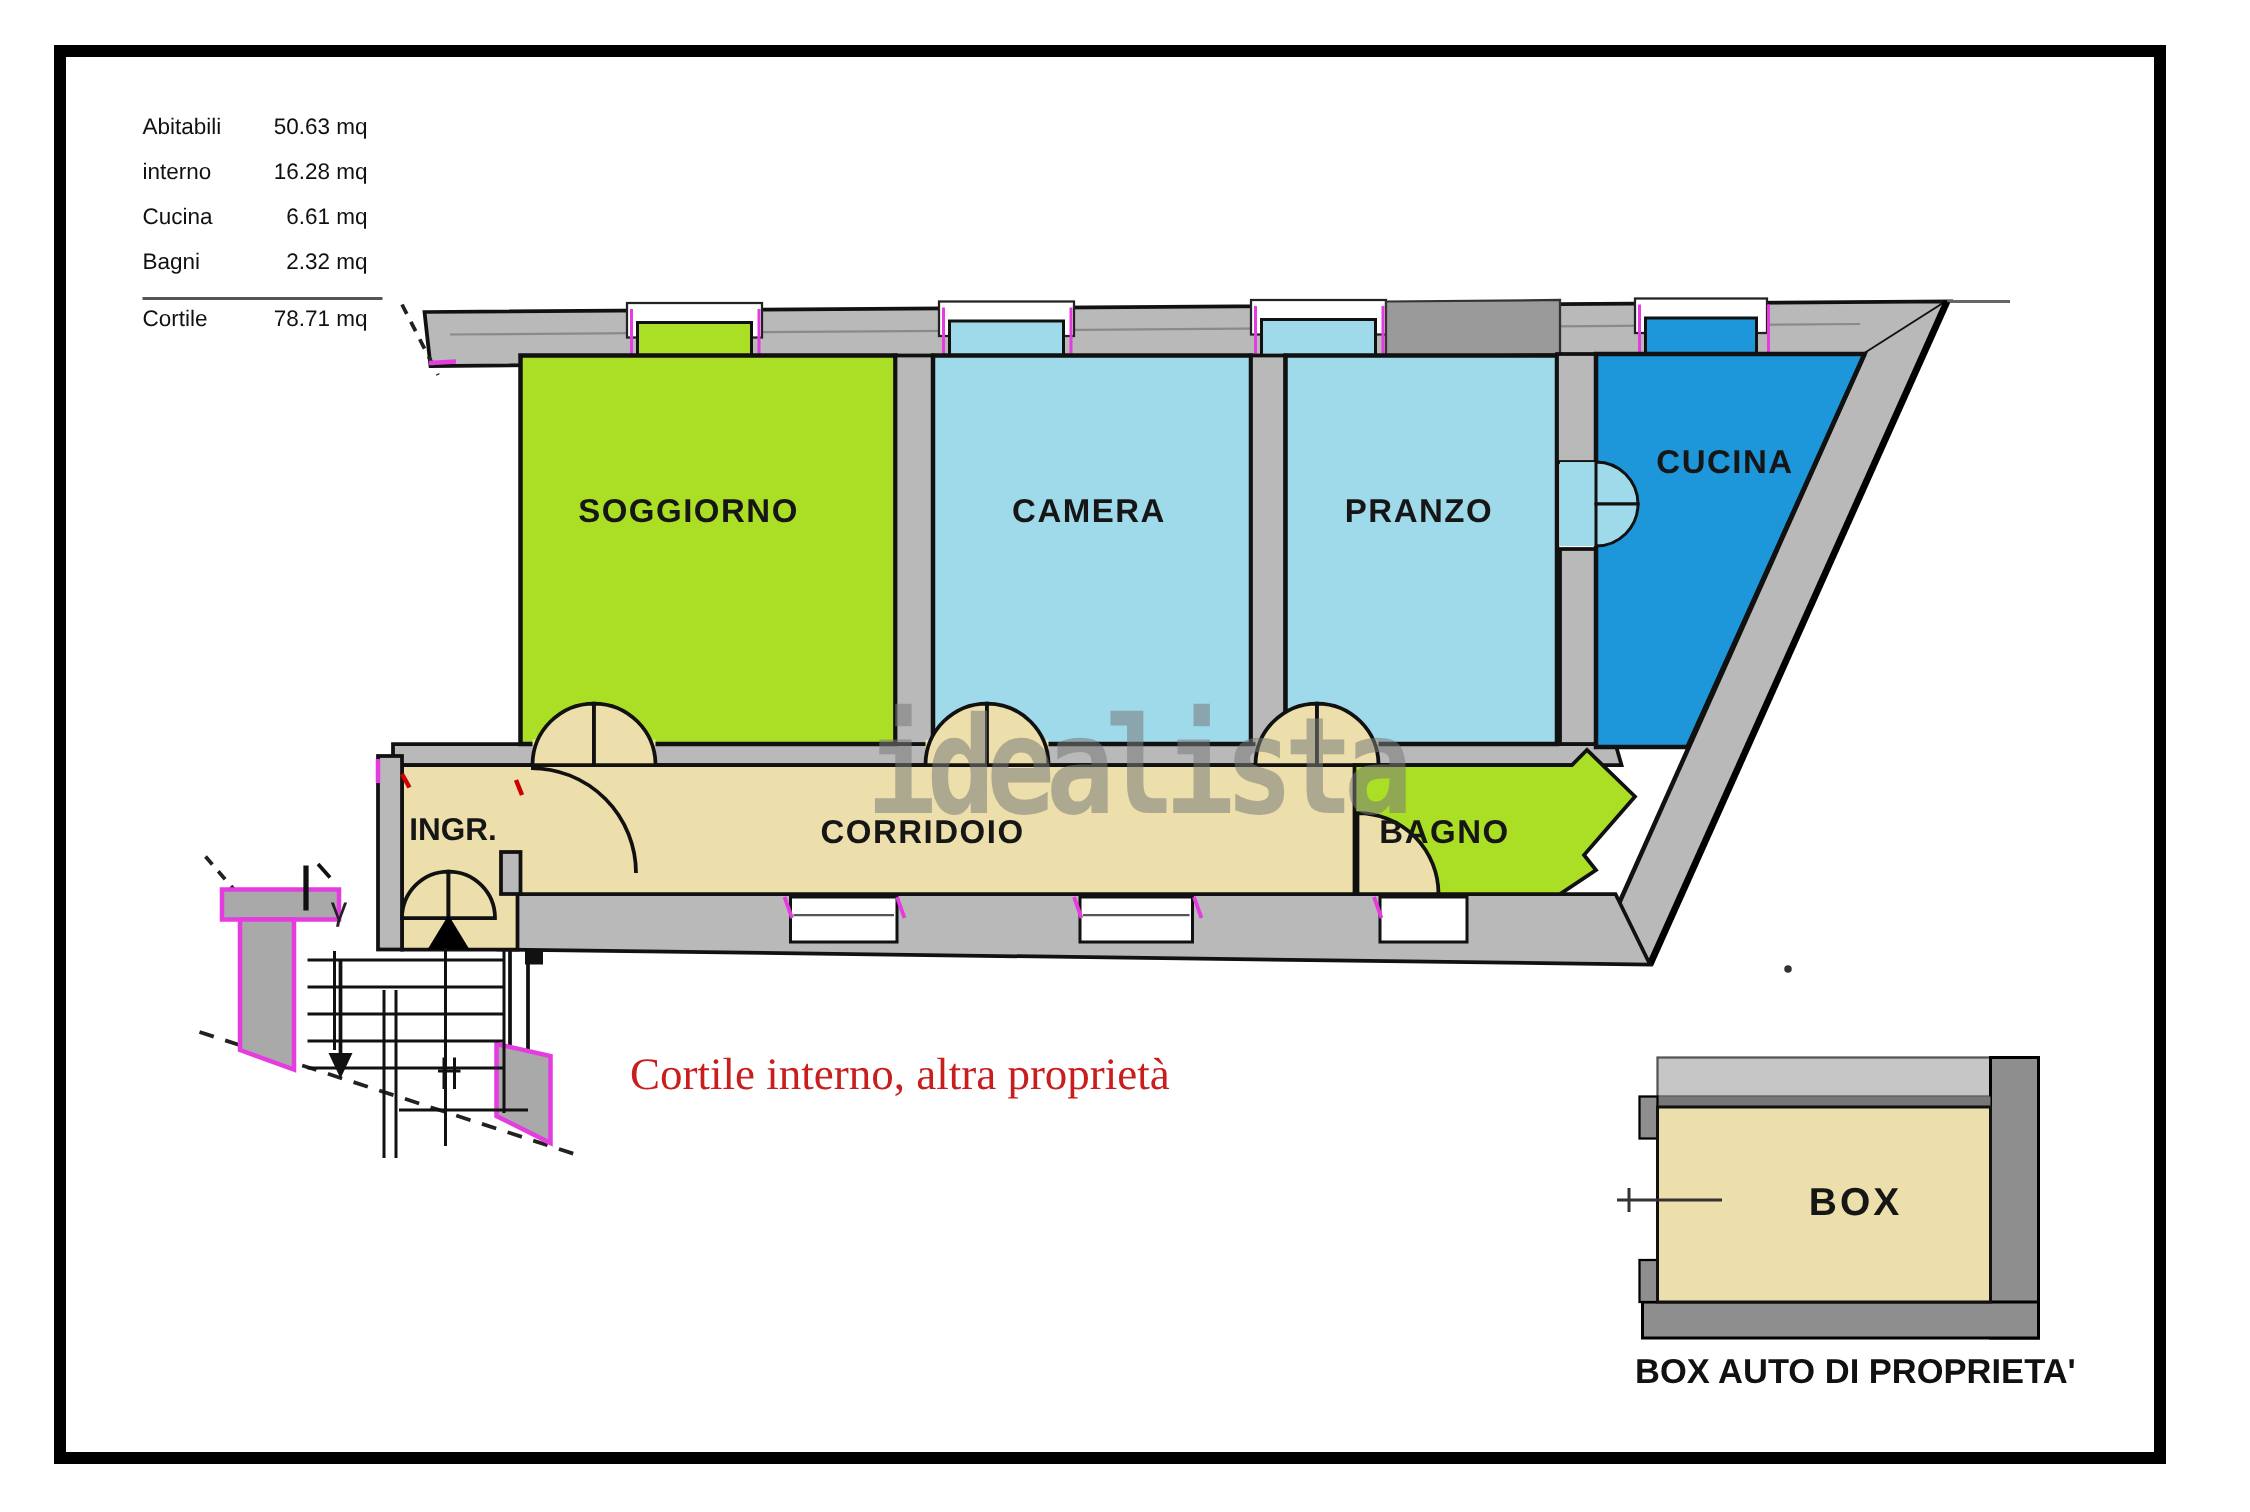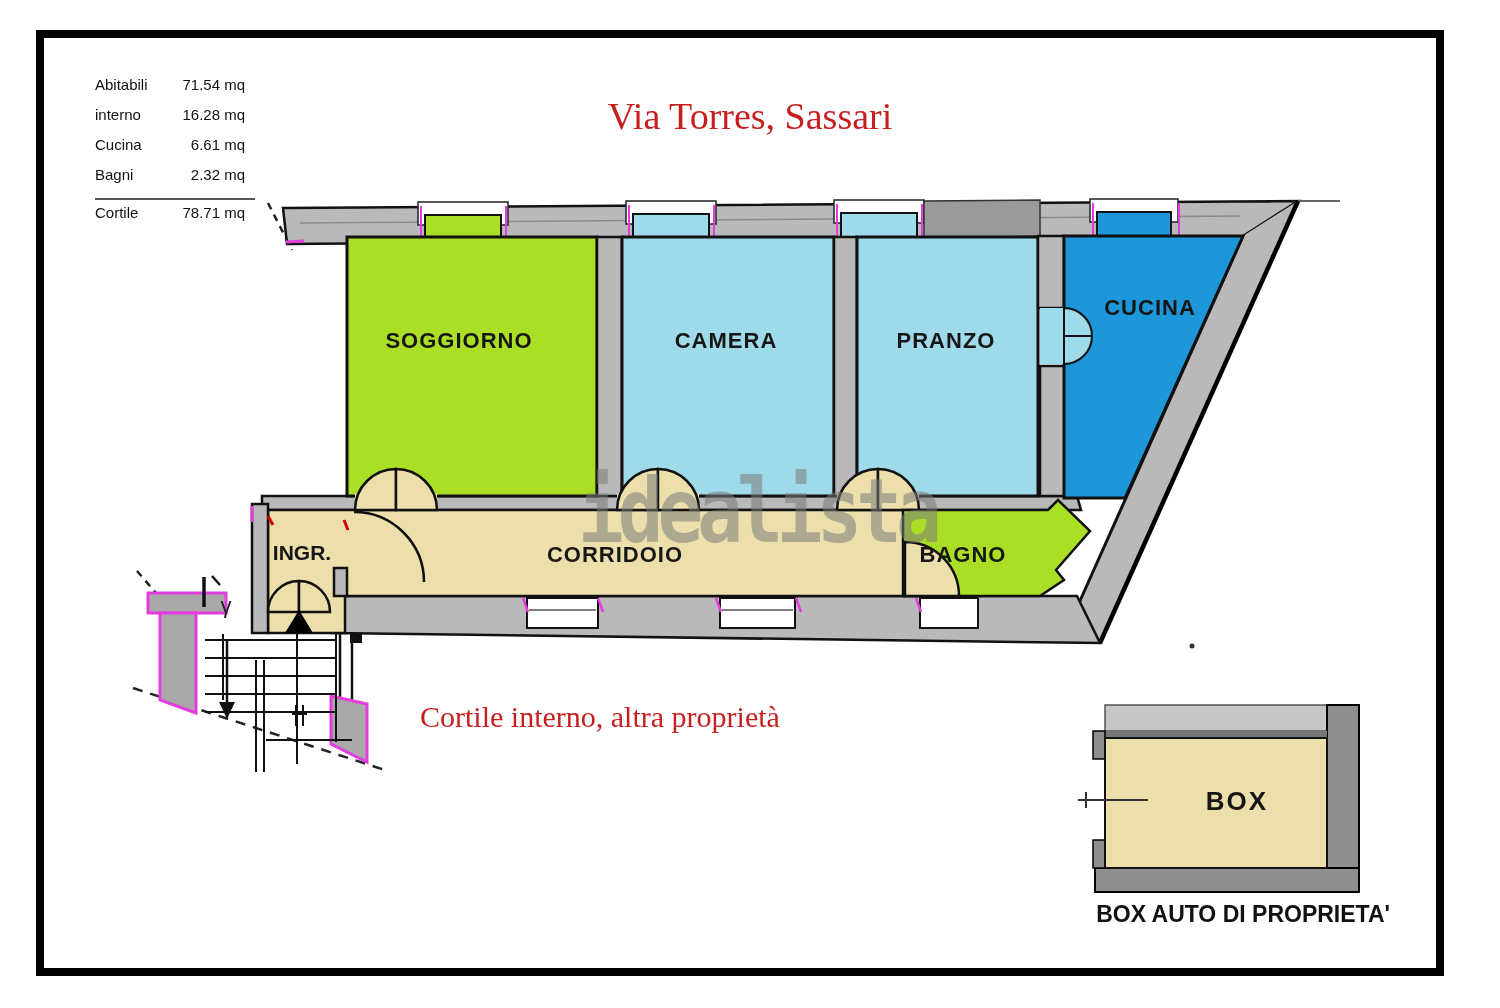--- a/index.html
+++ b/index.html
@@ -11,61 +11,60 @@
   .area-table{position:absolute;left:95px;top:76px;width:150px;font-size:15px;color:#111;}
   .area-row{display:flex;justify-content:space-between;height:30px;line-height:18px;text-align:center;}
   .area-sep{border-top:2px solid #555;margin:2px 0 4px 0;width:160px;}
   .big-title{position:absolute;left:400px;top:94px;width:700px;text-align:center;
              font-family:"Liberation Serif",serif;font-size:38px;color:#c81e1e;}
   .courtyard{position:absolute;left:420px;top:700px;width:600px;text-align:left;
              font-family:"Liberation Serif",serif;font-size:30px;color:#c81e1e;}
   .watermark{position:absolute;left:578px;top:458px;font-family:"DejaVu Sans Mono",monospace;
              font-weight:bold;font-size:76px;letter-spacing:-6px;color:rgba(122,122,122,0.55);
              transform:scaleY(1.18);transform-origin:top left;z-index:5;}
-  .box-caption{position:absolute;left:1090px;top:901px;width:300px;text-align:right;
+  .box-caption{position:absolute;left:1090px;top:901px;width:300px;text-align:left;
                font-weight:bold;font-size:23px;color:#111;}
   .room-label{font-weight:bold;font-size:22px;fill:#161616;letter-spacing:1px;}
   .small-label{font-weight:bold;font-size:21px;fill:#161616;}
   .box-label{font-weight:bold;font-size:26px;fill:#161616;letter-spacing:2px;}
   .gamma{font-size:22px;fill:#222;}
   .wall{fill:#b9b9b9;stroke:#111;stroke-width:2.5;}
   .thin{stroke:#111;stroke-width:2;fill:none;}
 </style>
 </head>
 <body>
 
 <div class="canvas">
 
   <div class="frame"></div>
 
   <div class="area-table">
     <div class="area-row">
       <span>Abitabili</span>
-      <span>71.54 mq</span>
+      <span>50.63 mq</span>
     </div>
     <div class="area-row">
       <span>interno</span>
       <span>16.28 mq</span>
     </div>
     <div class="area-row">
       <span>Cucina</span>
       <span>6.61 mq</span>
     </div>
     <div class="area-row">
       <span>Bagni</span>
       <span>2.32 mq</span>
     </div>
     <div class="area-sep"></div>
     <div class="area-row">
       <span>Cortile</span>
       <span>78.71 mq</span>
     </div>
   </div>
 
-  <div class="big-title">Via Torres, Sassari</div>
 
   <svg class="plan" viewBox="0 0 1500 1008">
 
     <polygon points="283,208 1298,201 1243,236 287,244" class="wall"></polygon>
     <line x1="1298" y1="201" x2="1340" y2="201" stroke="#666" stroke-width="2"></line>
     <line x1="300" y1="223" x2="1240" y2="216" stroke="#8a8a8a" stroke-width="1.5"></line>
     <line x1="268" y1="203" x2="292" y2="250" stroke="#222" stroke-width="2.5" stroke-dasharray="7,6"></line>
     <line x1="286" y1="242" x2="304" y2="241" stroke="#e53ce0" stroke-width="3"></line>
 
     <g>

